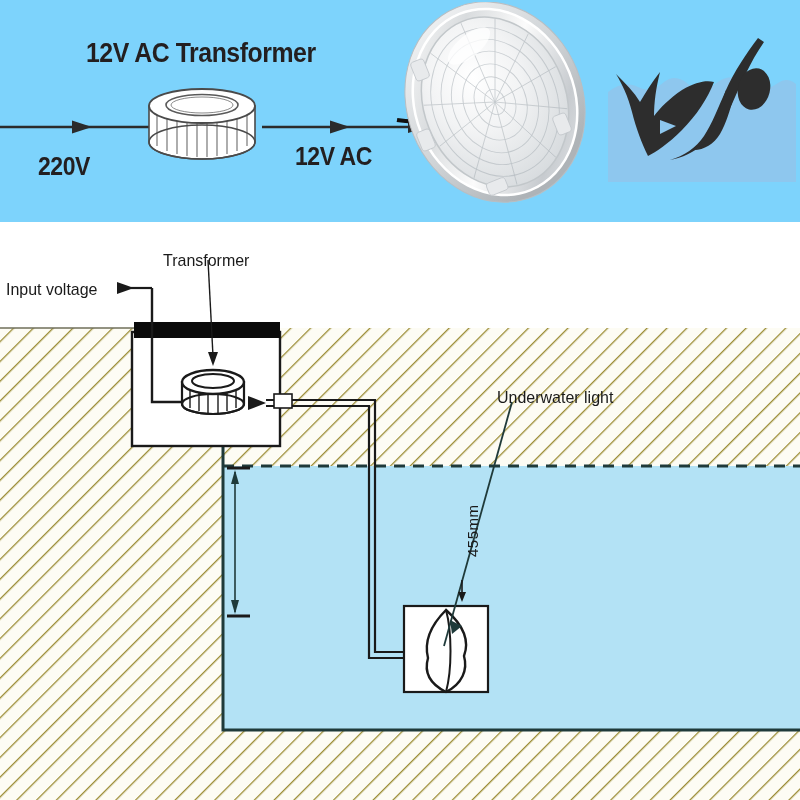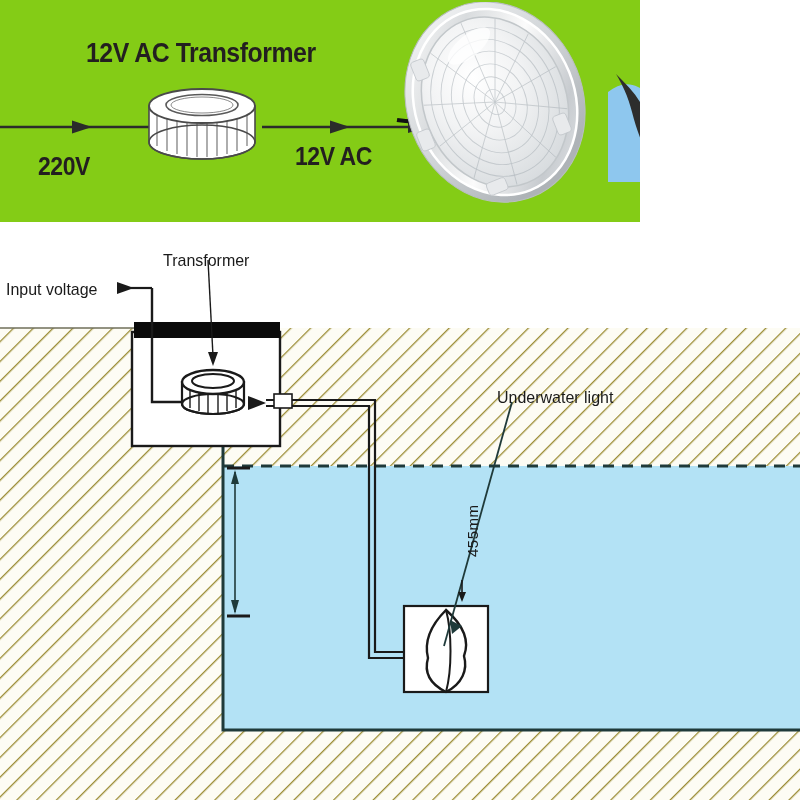--- a/index.html
+++ b/index.html
@@ -5,21 +5,21 @@
 <style>
   html,body{margin:0;padding:0;background:#ffffff;}
   body{
     width:800px;height:800px;overflow:hidden;
     font-family:"Liberation Sans","DejaVu Sans",sans-serif;
     position:relative;
   }
   #stage{position:relative;width:800px;height:800px;background:#ffffff;}
 
   
-  #top-panel{position:absolute;left:0;top:0;width:640px;height:222px;background:#84cc16;overflow:hidden;}
+  #top-panel{position:absolute;left:0;top:0;width:800px;height:222px;background:#7dd3fc;overflow:hidden;}
 
   .title-12v{
     position:absolute;left:86px;top:38px;
     font-size:27px;font-weight:700;letter-spacing:-0.5px;
     color:#231f20;white-space:nowrap;
     font-family:"Liberation Sans","DejaVu Sans",sans-serif;
     transform:scaleX(0.92);transform-origin:left top;
   }
   .label-220v{
     position:absolute;left:38px;top:152px;

